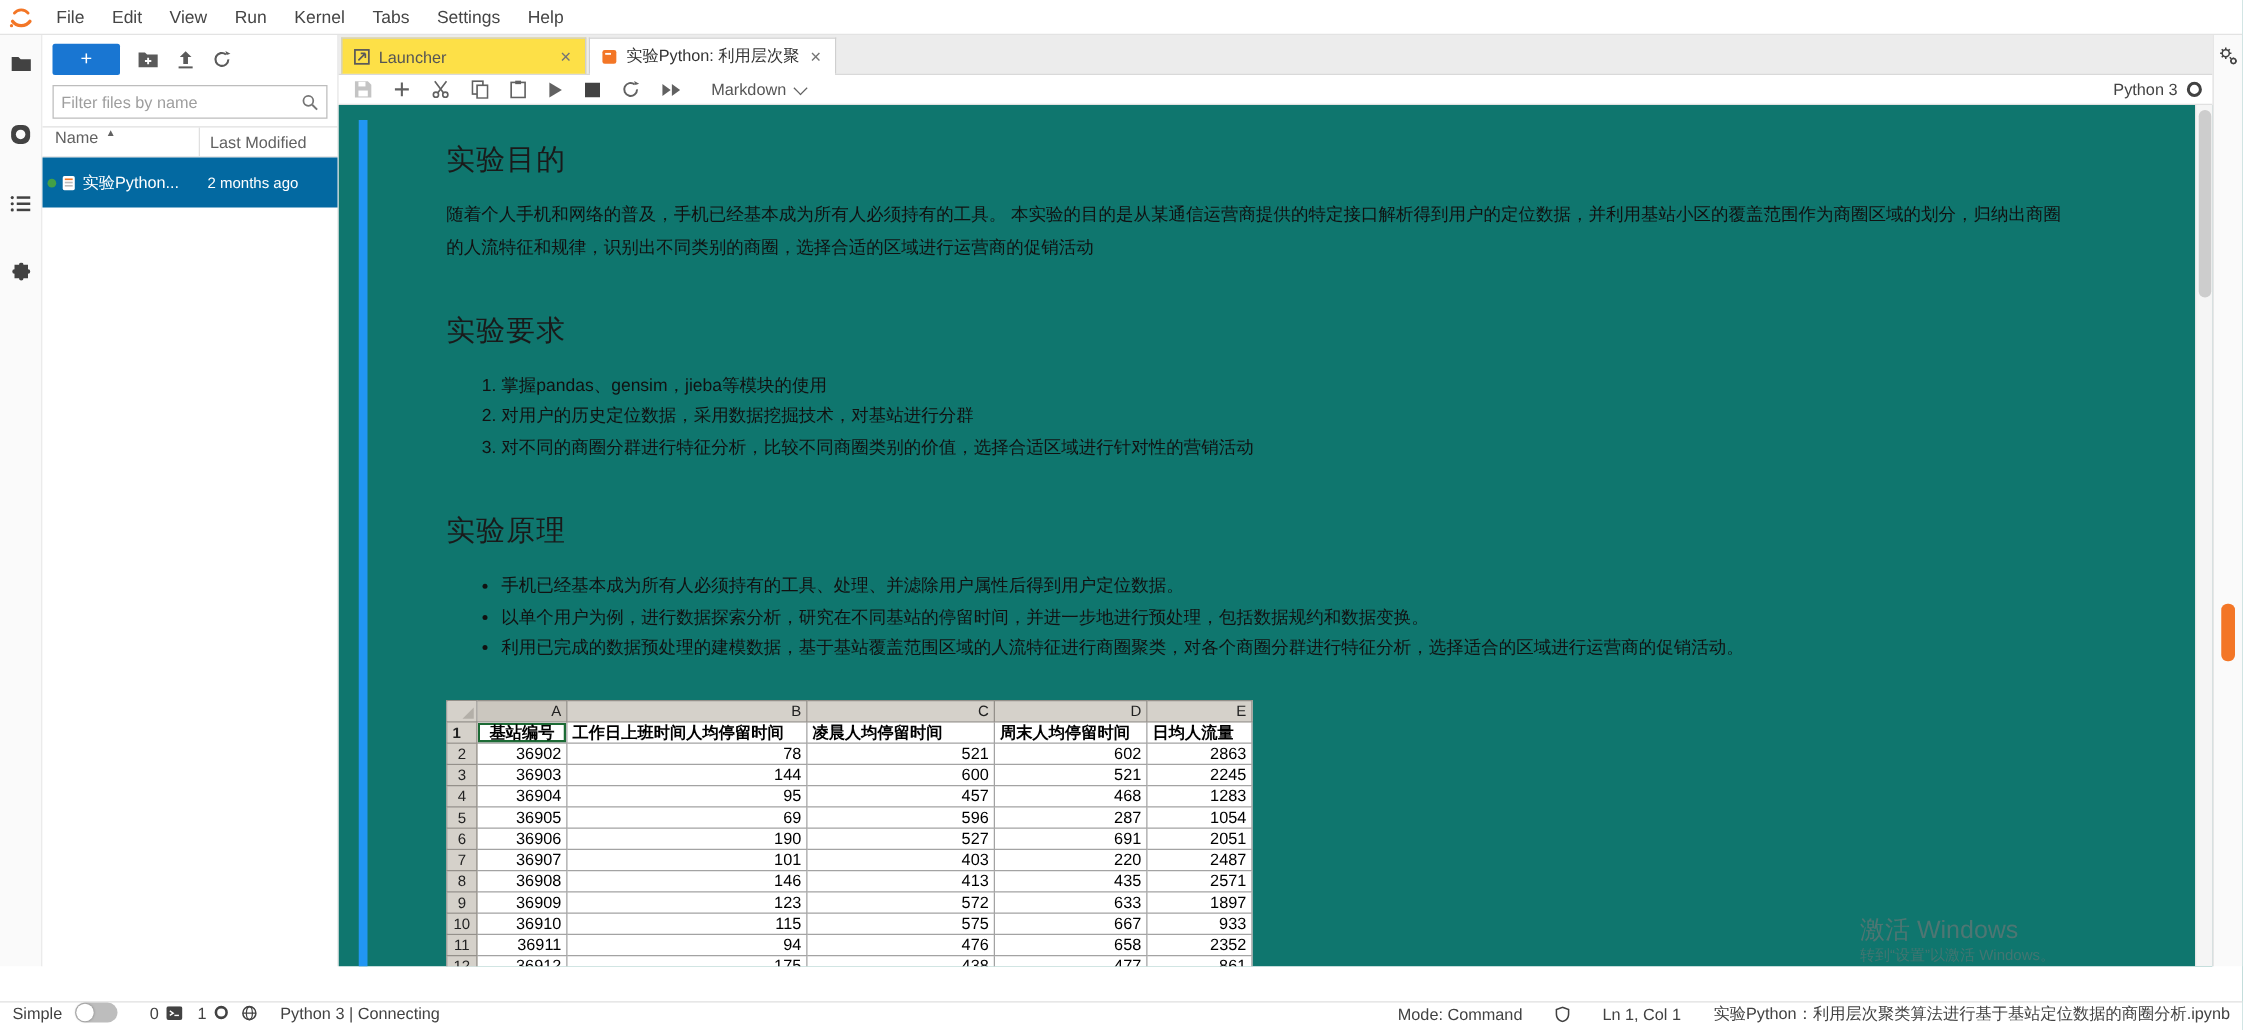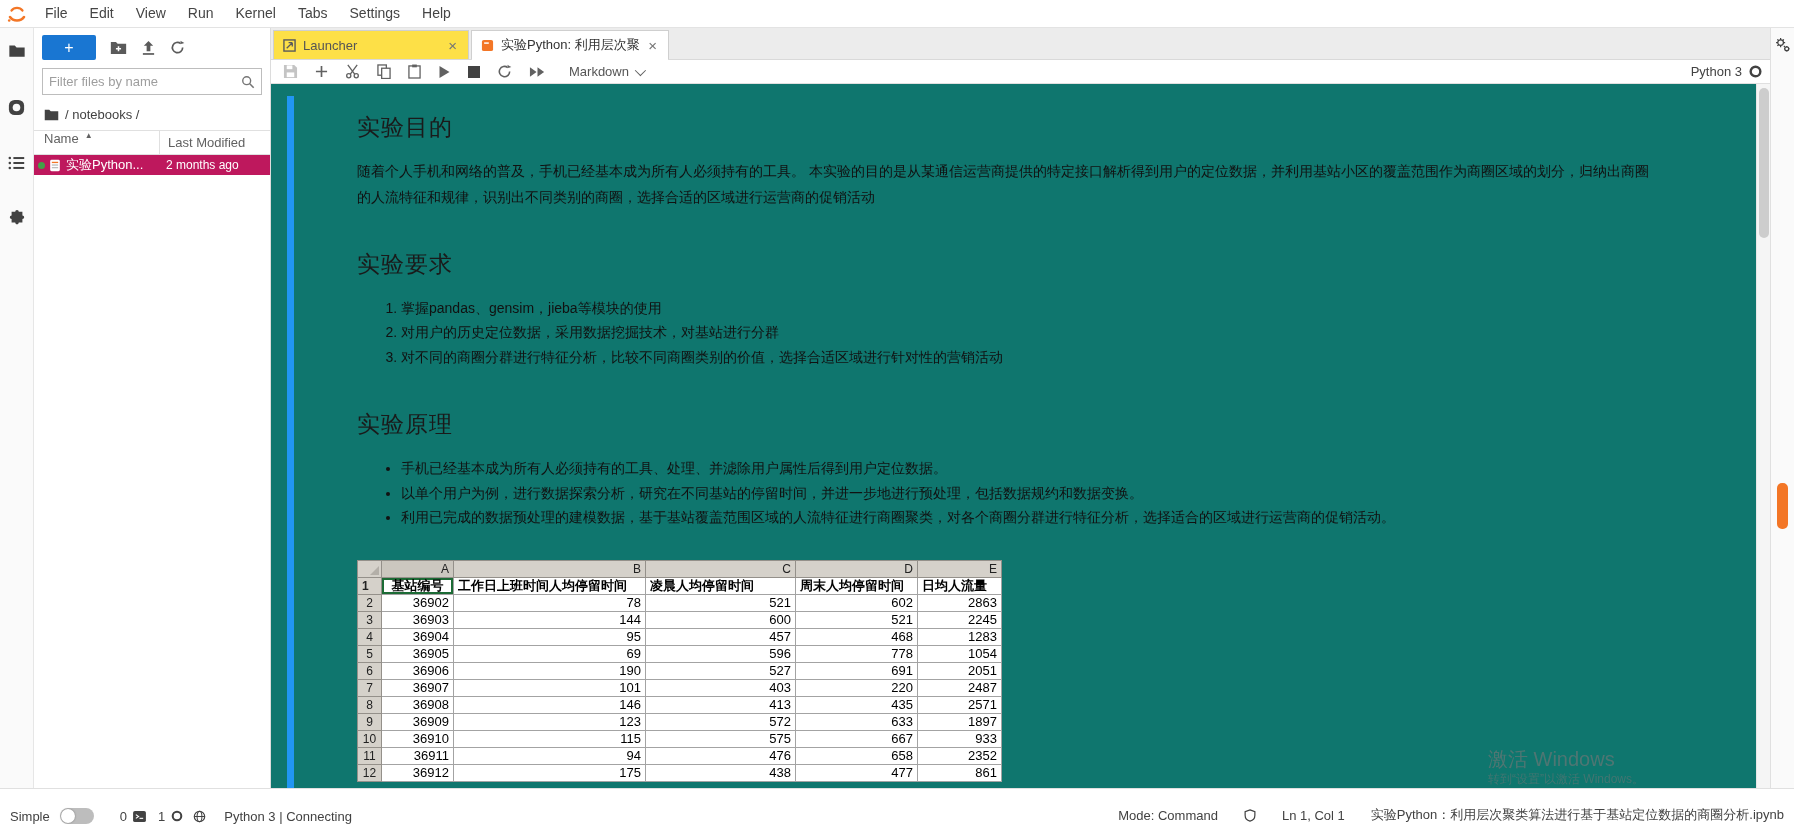--- a/index.html
+++ b/index.html
@@ -35,21 +35,21 @@
     font-family:inherit; }
   .search-box input::placeholder { color:#9e9e9e; }
   .breadcrumb { display:flex; align-items:center; gap:6px; padding:6px 10px 8px 10px;
     color:#424242; }
   .list-header { display:flex; align-items:center; border-top:1px solid #e0e0e0;
     border-bottom:1px solid #e0e0e0; color:#616161; height:25px; }
   .lh-name { flex:1; padding-left:10px; display:flex; align-items:flex-start; gap:6px;
     border-right:1px solid #e0e0e0; height:100%; }
   .lh-mod { width:110px; padding-left:8px; }
   .sort-arrow { font-size:8px; color:#616161; }
-  .file-row { display:flex; align-items:center; height:20px; background:#be185d; color:#fff;
+  .file-row { display:flex; align-items:center; height:40px; background:#0369a1; color:#fff;
     cursor:pointer; }
   .run-dot { width:7px; height:7px; border-radius:50%; background:#43a047; margin:0 4px 0 4px; flex:0 0 auto;}
   .file-name { flex:1; white-space:nowrap; overflow:hidden; display:flex; align-items:center; gap:5px;}
   .file-mod { width:104px; font-size:12px; }
 
   
   .nb-area { flex:1; display:flex; flex-direction:column; min-width:0; background:#fff; }
   .tab-bar { height:32px; background:#ececec; border-bottom:1px solid #d9d9d9;
     display:flex; align-items:flex-end; padding-left:2px; flex:0 0 auto; }
   .tab { height:29px; display:flex; align-items:center; gap:7px; padding:0 9px;
@@ -106,22 +106,22 @@
   .excel .hrow .sel { box-shadow:inset 0 0 0 2px #1c6b35; text-align:center; }
   .excel .colA-hl { background:#cbc7bf; }
 
   
   .right-rail { width:24px; background:#fafafa; border-left:1px solid #e0e0e0; position:relative; }
   .rail-gear { position:absolute; top:8px; left:3px; cursor:pointer; color:#424242;}
   .rail-thumb { position:absolute; top:455px; left:6px; width:11px; height:46px;
     background:#f37626; border-radius:5px; cursor:grab; }
 
   
-  .statusbar { height:36px; background:#fff; border-top:1px solid #e0e0e0; flex:0 0 auto;
-    display:flex; align-items:flex-end; font-size:13px; color:#424242; padding:0 10px; }
+  .statusbar { height:23px; background:#fff; border-top:1px solid #e0e0e0; flex:0 0 auto;
+    display:flex; align-items:flex-start; font-size:13px; color:#424242; padding:0 10px;margin-top:28px; }
   .sb-left { display:flex; align-items:center; gap:10px; }
   .toggle { width:34px; height:16px; border-radius:9px; background:#bdbdbd; position:relative; cursor:pointer; }
   .toggle-knob { position:absolute; left:1px; top:1px; width:14px; height:14px; border-radius:50%;
     background:#fff; box-shadow:0 0 2px rgba(0,0,0,.4); }
   .sb-counts { display:flex; align-items:center; gap:6px; margin-left:16px; cursor:pointer; }
   .sb-right { margin-left:auto; display:flex; align-items:center; gap:26px; }
   .sb-item { white-space:nowrap; }
   .sb-file { max-width:420px; overflow:hidden; white-space:nowrap; }
 
   
@@ -207,28 +207,20 @@
       </span>
     </div>
     <div class="search-box">
       <input type="text" placeholder="Filter files by name" style="">
       <span>
         <svg width="14" height="14" viewBox="0 0 16 16">
             <circle cx="6.5" cy="6.5" r="4.5" fill="none" stroke="#757575" stroke-width="1.6"></circle>
             <path d="M10 10l4.5 4.5" stroke="#757575" stroke-width="1.8"></path>
           </svg>
       </span>
-    </div>
-    <div class="breadcrumb">
-      <span>
-        <svg width="15" height="13" viewBox="0 0 20 17">
-            <path d="M1 2h6l2 2h10v12H1z" fill="#424242"></path>
-          </svg>
-      </span>
-      <span>/ notebooks /</span>
     </div>
     <div class="list-header">
       <div class="lh-name">
         <span>Name</span>
         <span class="sort-arrow">▲</span>
       </div>
       <div class="lh-mod">Last Modified</div>
     </div>
     <div class="file-row">
       <span class="run-dot"></span>
@@ -404,21 +396,21 @@
                   <td class="cb">95</td>
                   <td class="cc">457</td>
                   <td class="cd">468</td>
                   <td class="ce">1283</td>
                 </tr>
                 <tr>
                   <td class="rn">5</td>
                   <td class="ca">36905</td>
                   <td class="cb">69</td>
                   <td class="cc">596</td>
-                  <td class="cd">778</td>
+                  <td class="cd">287</td>
                   <td class="ce">1054</td>
                 </tr>
                 <tr>
                   <td class="rn">6</td>
                   <td class="ca">36906</td>
                   <td class="cb">190</td>
                   <td class="cc">527</td>
                   <td class="cd">691</td>
                   <td class="ce">2051</td>
                 </tr>

